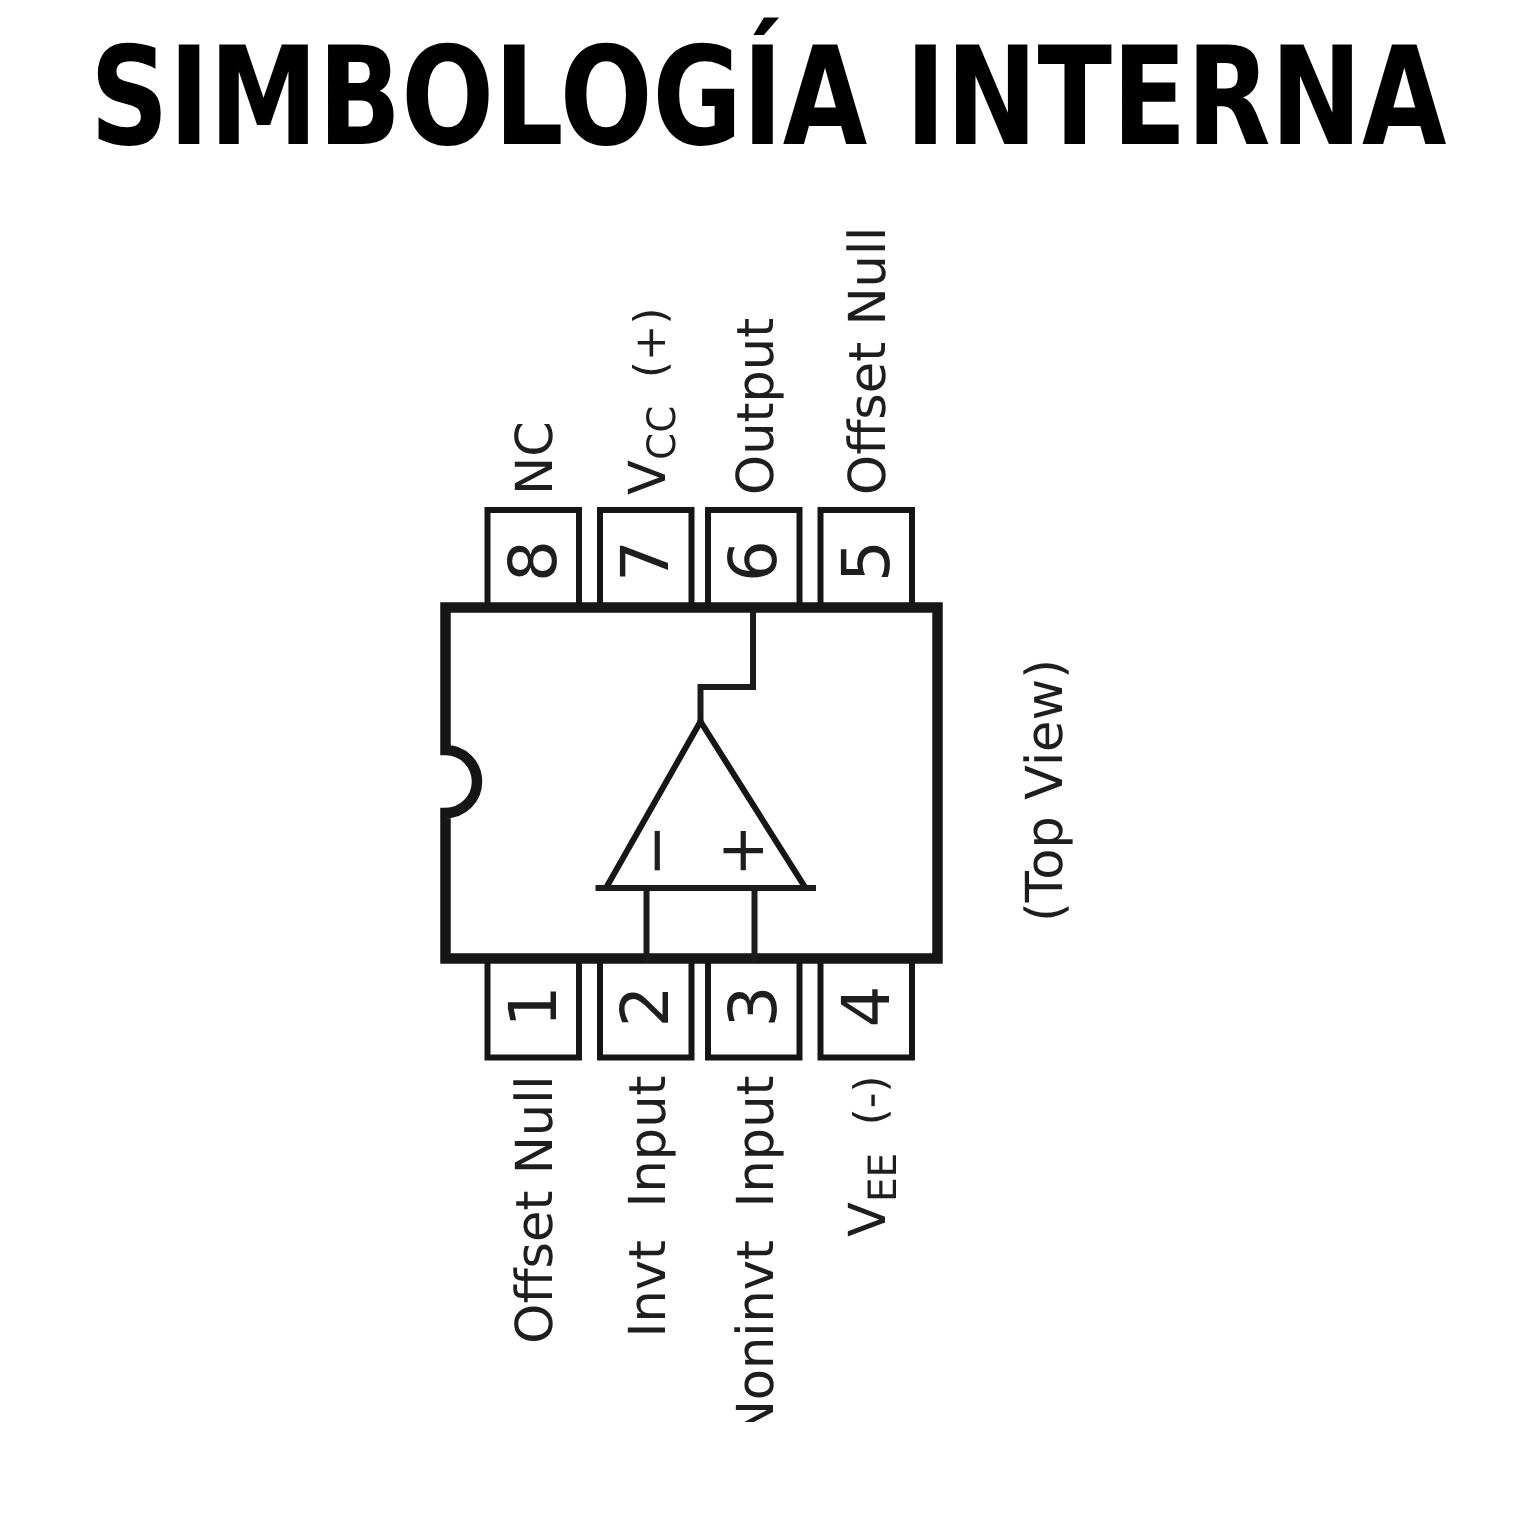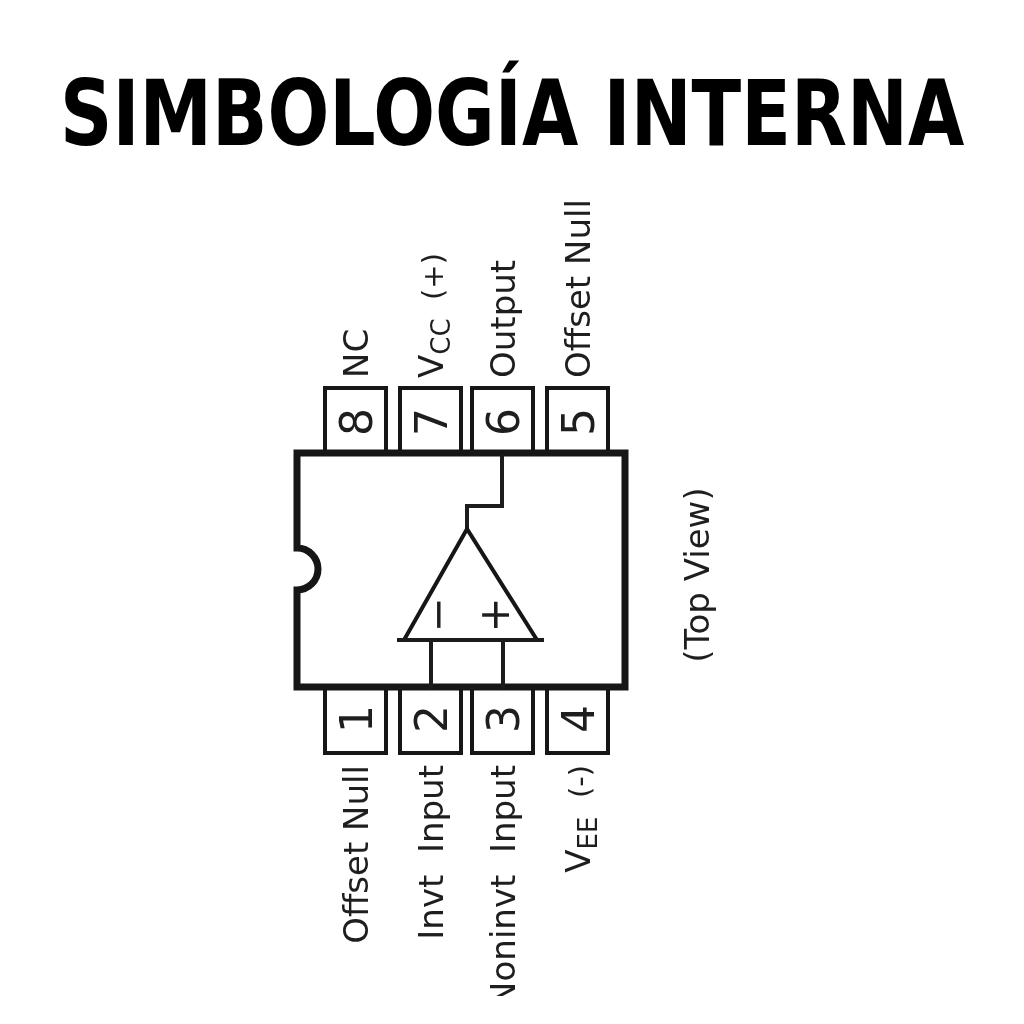--- a/index.html
+++ b/index.html
@@ -7,21 +7,20 @@
     padding: 0;
     background: #ffffff;
   }
   .page {
     position: relative;
     width: 1024px;
     height: 948px;
     background: #ffffff;
     overflow: hidden;
     font-family: "DejaVu Sans", "Liberation Sans", sans-serif;
-    margin-top: 48px;
   }
   .title-wrap {
     position: absolute;
     top: 20px;
     left: 0;
     width: 100%;
     display: flex;
     justify-content: center;
   }
   .title-text {

